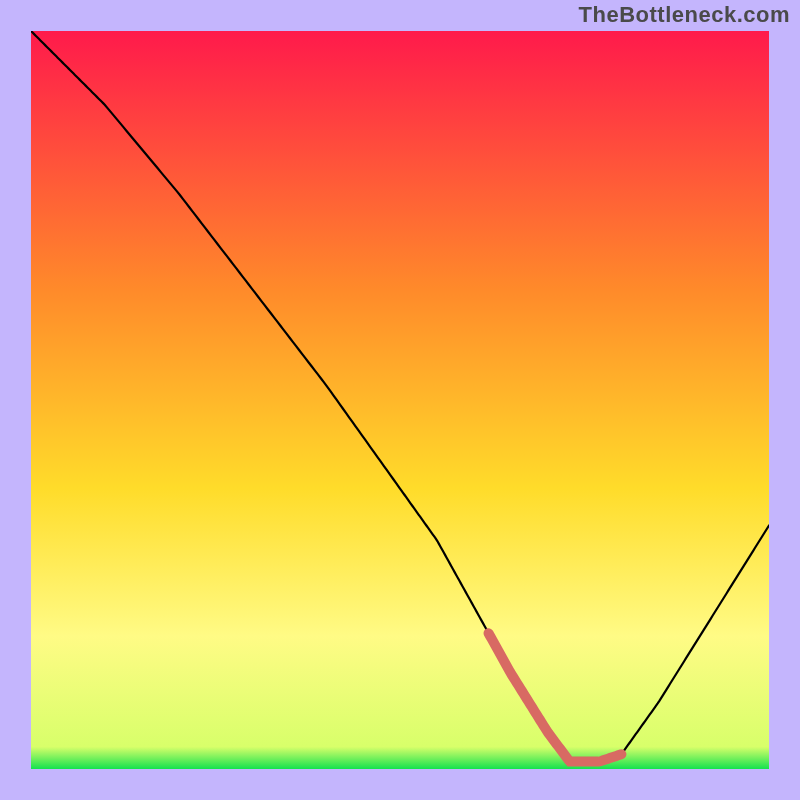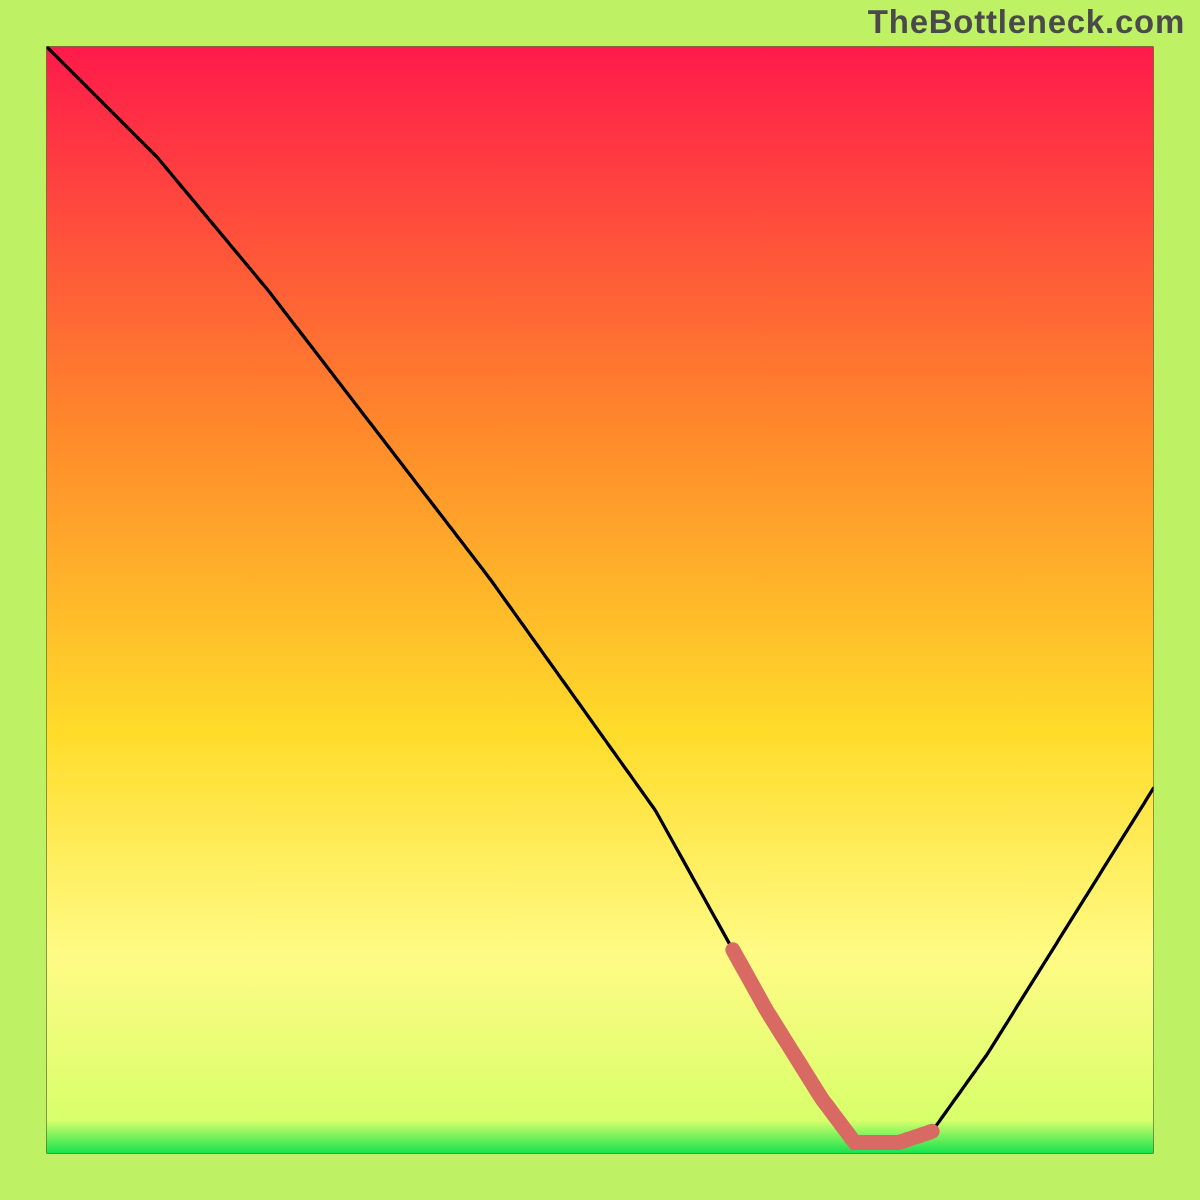--- a/index.html
+++ b/index.html
@@ -8,21 +8,21 @@
     width: 800px;
     height: 800px;
     background: #000;
     font-family: Arial, Helvetica, sans-serif;
     overflow: hidden;
   }
   .frame {
     position: relative;
     width: 800px;
     height: 800px;
-    background: #bef264;
+    background: #c4b5fd;
   }
   .watermark {
     position: absolute;
     top: 2px;
     right: 10px;
     color: #4a4a4a;
     font-size: 22px;
     font-weight: bold;
     letter-spacing: 0.5px;
     z-index: 10;

